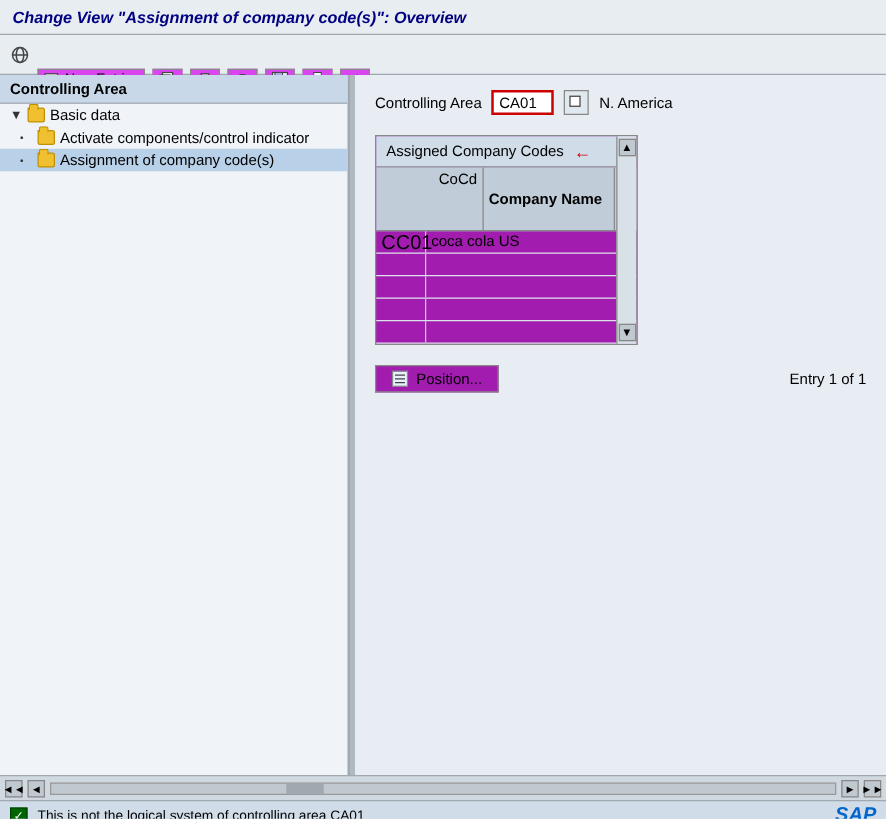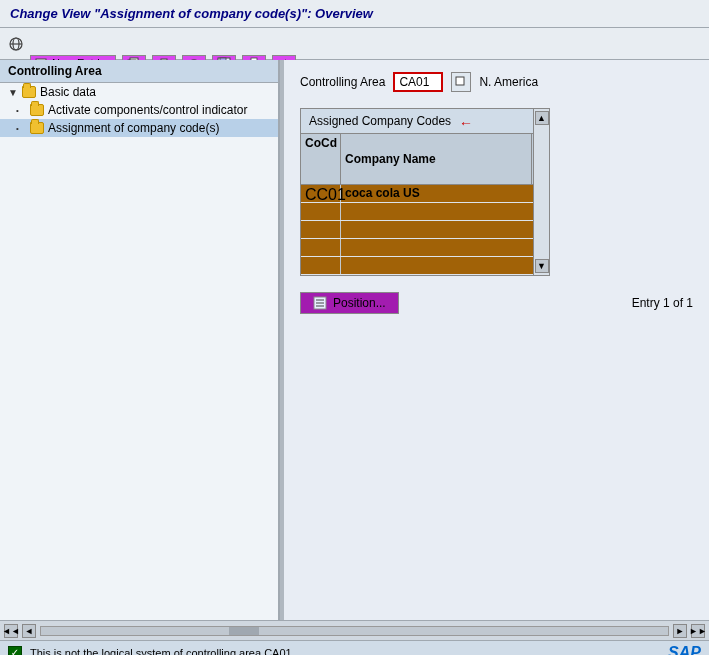--- a/index.html
+++ b/index.html
@@ -146,22 +146,22 @@
       font-size: 10px;
       display: flex;
       align-items: center;
       justify-content: center;
     }
     .ca-value { font-size: 12px; }
 
     
     .table-container {
       border: 1px solid #888;
-      background: #a16207;
-      width: 250px;
+      background: #a21caf;
+      width: 210px;
       position: relative;
     }
     .table-title-bar {
       background: #d0dce8;
       padding: 4px 8px;
       font-size: 12px;
       font-weight: normal;
       border-bottom: 1px solid #888;
       display: flex;
       align-items: center;
@@ -174,22 +174,23 @@
     .table-header {
       display: flex;
       background: #c0ccd8;
       border-bottom: 1px solid #888;
     }
     .th-cocd {
       width: 40px;
       min-width: 40px;
       padding: 2px 4px;
       border-right: 1px solid #888;
-      font-weight: bold;
-      font-size: 12px;
+      font-weight: normal;
+      font-size: 12px;
+      margin-left: 46px;
     }
     .th-company {
       flex: 1;
       padding: 18px 4px;
       font-weight: bold;
       font-size: 12px;
     }
     .th-btn {
       width: 18px;
       min-width: 18px;
@@ -206,21 +207,20 @@
       width: 40px;
       min-width: 40px;
       padding: 1px 4px;
       border-right: 1px solid #c0c8d0;
       font-size: 16px;
     }
     .td-company {
       flex: 1;
       padding: 1px 4px;
       font-size: 12px;
-      font-weight: bold;
     }
     .table-scrollbar {
       position: absolute;
       right: 0;
       top: 0;
       bottom: 0;
       width: 16px;
       background: #d8e0e8;
       border-left: 1px solid #888;
       display: flex;

